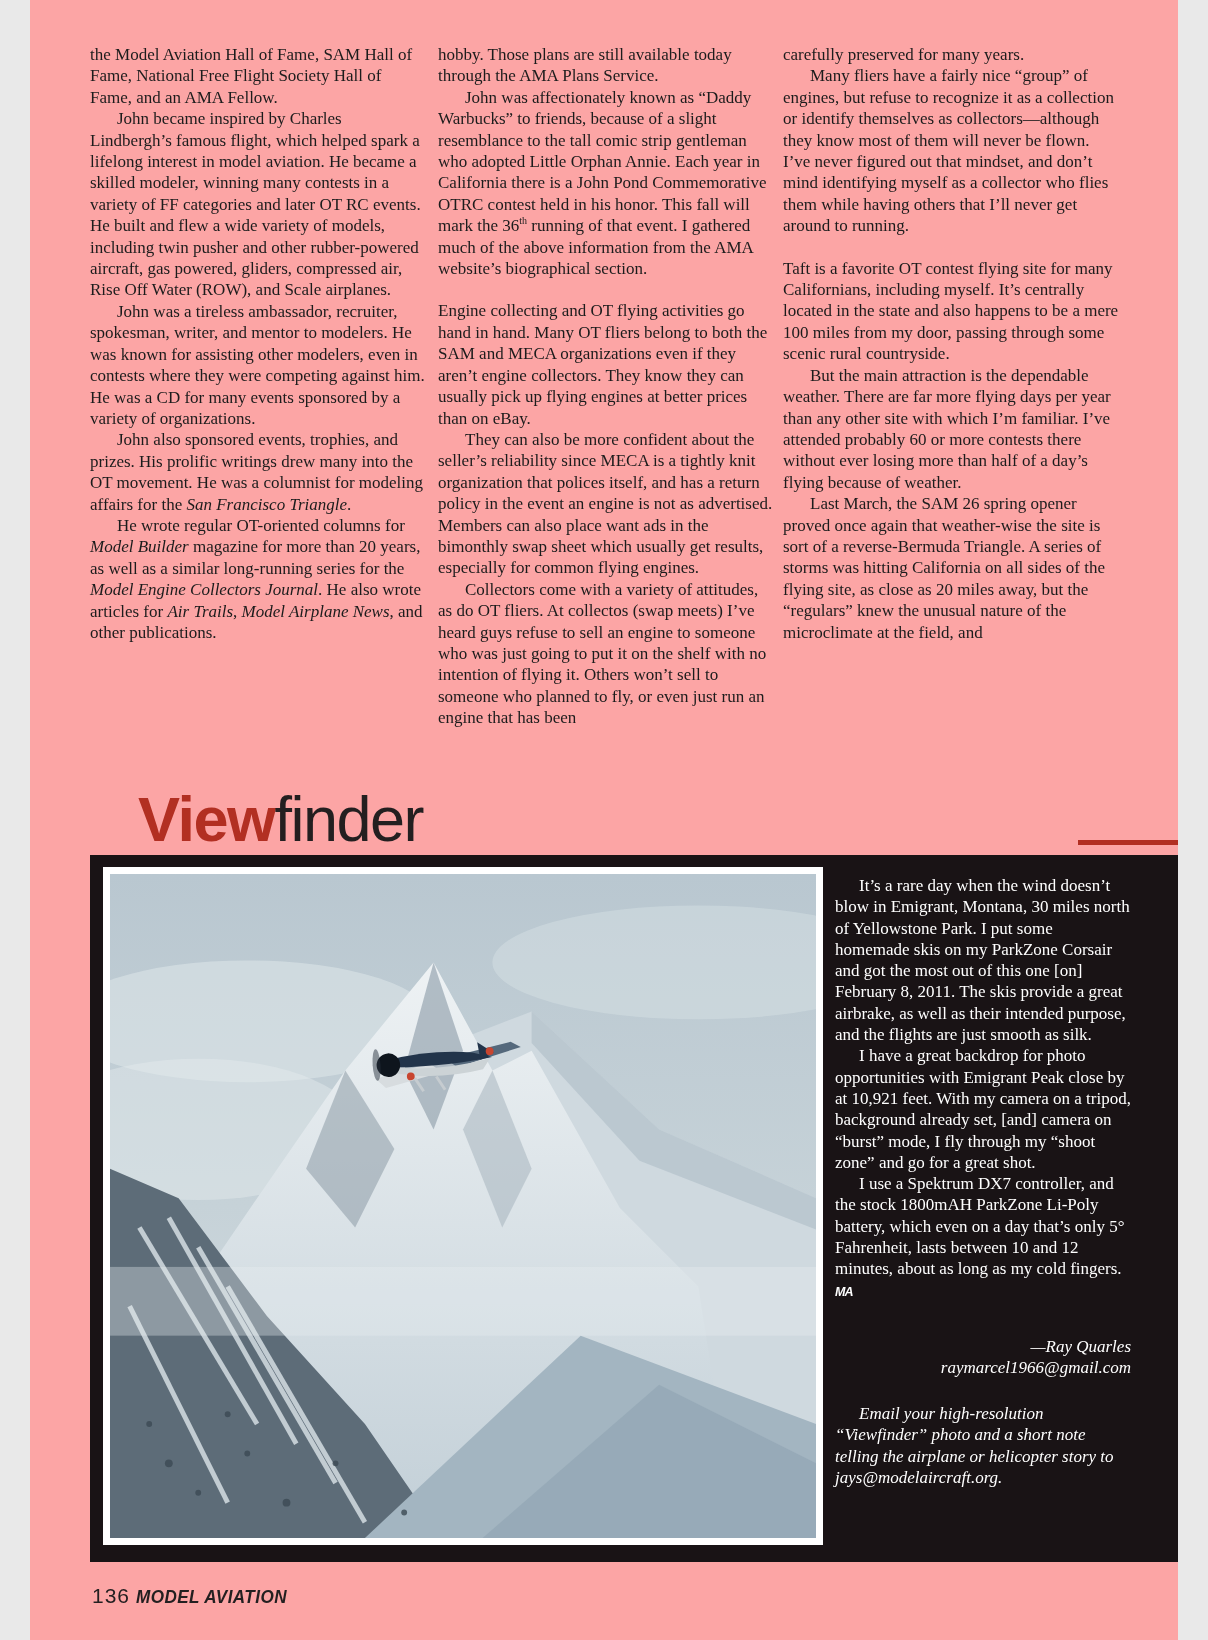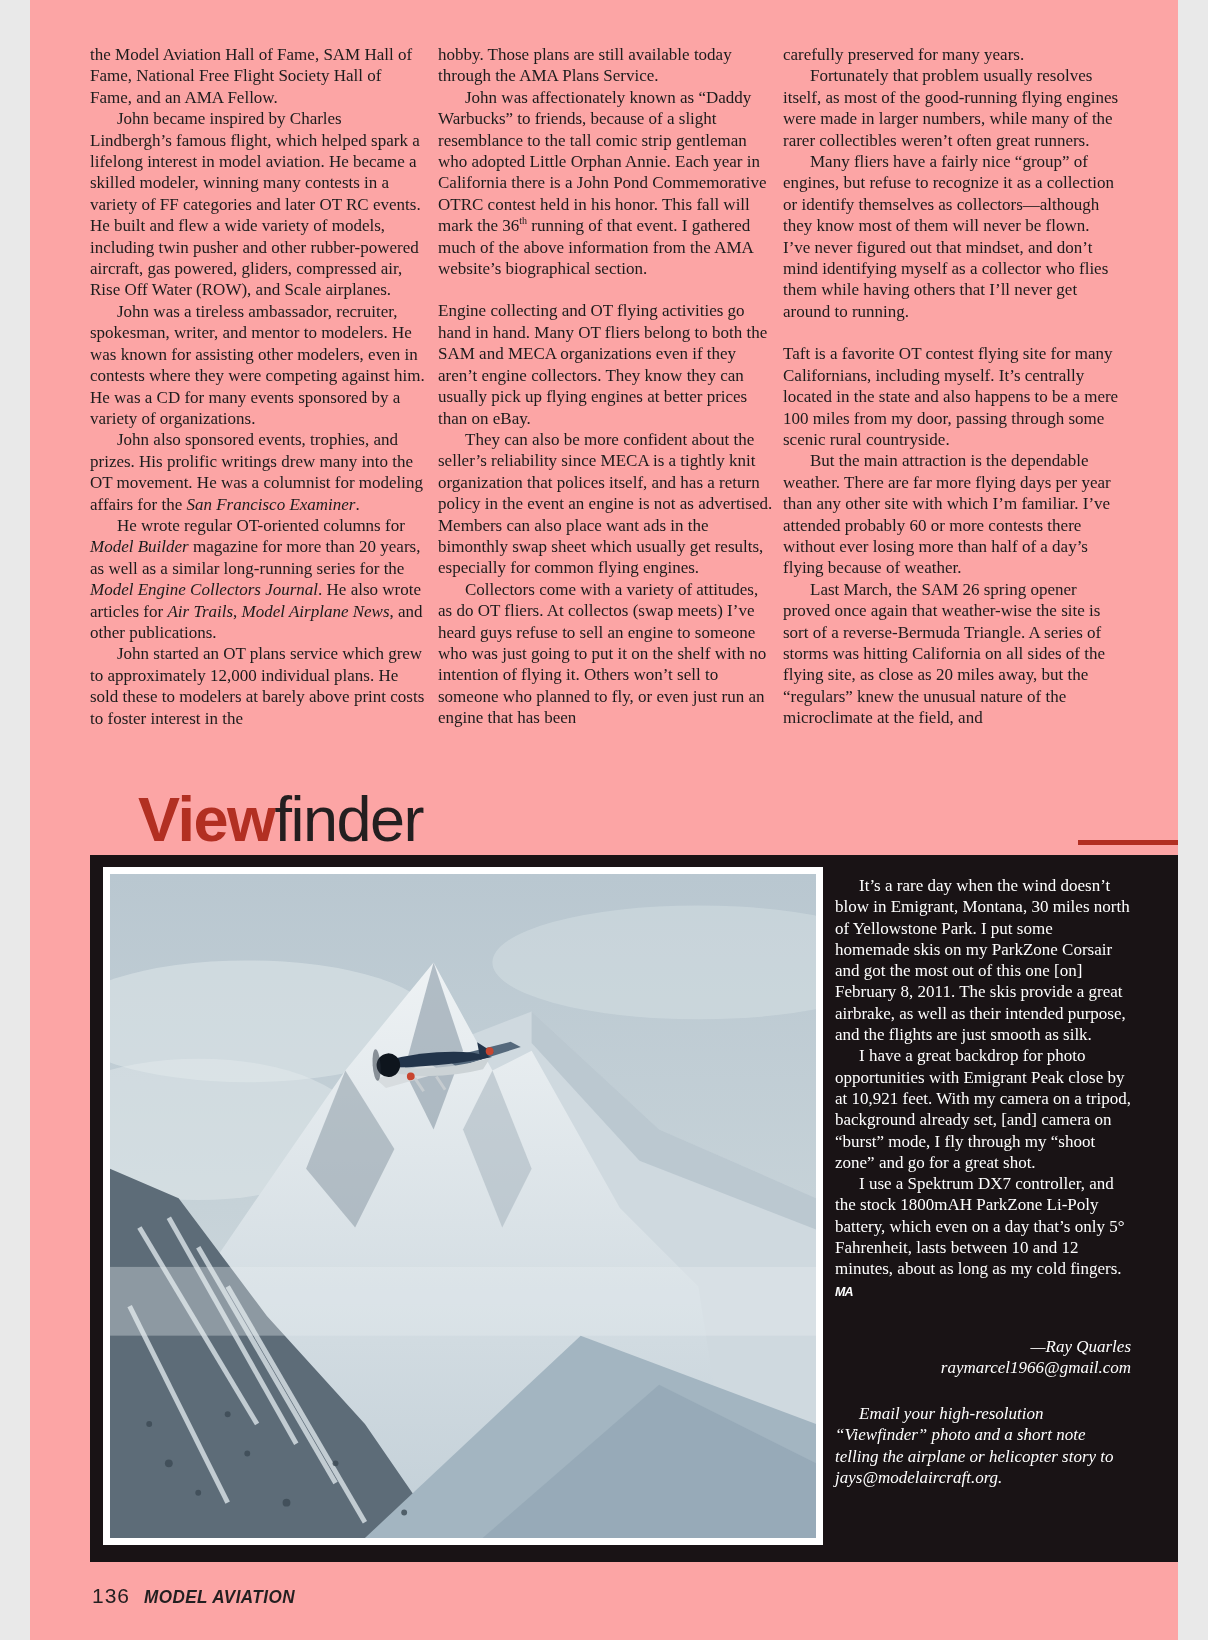--- a/index.html
+++ b/index.html
@@ -38,52 +38,50 @@
     font-size:20px; line-height:25px; margin:0 0 24px 0; letter-spacing:0.2px;
   }
   .sb-body p { font-size:17px; line-height:21.3px; }
   .sb-body p.indent { text-indent:24px; }
   .ma-mark { font-family:"Liberation Sans", sans-serif; font-style:italic; font-weight:bold; font-size:12.5px; letter-spacing:-1px; }
   .sb-byline { text-align:right; font-style:italic; font-size:17px; line-height:21.5px; margin-top:33px; }
   .sb-note { font-style:italic; font-size:17px; line-height:21.5px; margin-top:24px; }
   .sb-note p.indent { text-indent:24px; }
   
   .footer {
-    position:absolute; left:62px; top:1584px; display:flex; align-items:baseline; gap:14px;
+    position:absolute; left:62px; top:1584px; display:flex; align-items:baseline; gap:6px;
     font-family:"Liberation Sans", sans-serif; color:#231f20;
   }
   .page-num { font-size:21px; letter-spacing:1px; }
   .mag-logo {
     font-size:19px; font-weight:bold; font-style:italic; text-transform:uppercase;
     transform:scaleX(0.9); transform-origin:left bottom; letter-spacing:0.5px; display:inline-block;
   }
 </style>
 </head>
 <body>
 
 <div class="page">
 
   <div class="col" id="col1">
       <p class=""><span>the Model Aviation Hall of Fame, SAM Hall of Fame, National Free Flight Society Hall of Fame, and an AMA Fellow.</span></p>
       <p class="indent "><span>John became inspired by Charles Lindbergh’s famous flight, which helped spark a lifelong interest in model aviation. He became a skilled modeler, winning many contests in a variety of FF categories and later OT RC events. He built and flew a wide variety of models, including twin pusher and other rubber-powered aircraft, gas powered, gliders, compressed air, Rise Off Water (ROW), and Scale airplanes.</span></p>
       <p class="indent "><span>John was a tireless ambassador, recruiter, spokesman, writer, and mentor to modelers. He was known for assisting other modelers, even in contests where they were competing against him. He was a CD for many events sponsored by a variety of organizations.</span></p>
-      <p class="indent "><span>John also sponsored events, trophies, and prizes. His prolific writings drew many into the OT movement. He was a columnist for modeling affairs for the </span><span class="it">San Francisco Examiner</span><span>.</span></p>
+      <p class="indent "><span>John also sponsored events, trophies, and prizes. His prolific writings drew many into the OT movement. He was a columnist for modeling affairs for the </span><span class="it">San Francisco Triangle</span><span>.</span></p>
       <p class="indent "><span>He wrote regular OT-oriented columns for </span><span class="it">Model Builder</span><span> magazine for more than 20 years, as well as a similar long-running series for the </span><span class="it">Model Engine Collectors Journal</span><span>. He also wrote articles for </span><span class="it">Air Trails</span><span>, </span><span class="it">Model Airplane News</span><span>, and other publications.</span></p>
-      <p class="indent "><span>John started an OT plans service which grew to approximately 12,000 individual plans. He sold these to modelers at barely above print costs to foster interest in the</span></p>
     </div>
   <div class="col" id="col2">
       <p class=""><span>hobby. Those plans are still available today through the AMA Plans Service.</span></p>
       <p class="indent "><span>John was affectionately known as “Daddy Warbucks” to friends, because of a slight resemblance to the tall comic strip gentleman who adopted Little Orphan Annie. Each year in California there is a John Pond Commemorative OTRC contest held in his honor. This fall will mark the 36</span><sup>th</sup><span> running of that event. I gathered much of the above information from the AMA website’s biographical section.</span></p>
       <p class="section"><span class="bd">Engine collecting</span><span> and OT flying activities go hand in hand. Many OT fliers belong to both the SAM and MECA organizations even if they aren’t engine collectors. They know they can usually pick up flying engines at better prices than on eBay.</span></p>
       <p class="indent "><span>They can also be more confident about the seller’s reliability since MECA is a tightly knit organization that polices itself, and has a return policy in the event an engine is not as advertised. Members can also place want ads in the bimonthly swap sheet which usually get results, especially for common flying engines.</span></p>
       <p class="indent "><span>Collectors come with a variety of attitudes, as do OT fliers. At collectos (swap meets) I’ve heard guys refuse to sell an engine to someone who was just going to put it on the shelf with no intention of flying it. Others won’t sell to someone who planned to fly, or even just run an engine that has been</span></p>
     </div>
   <div class="col" id="col3">
       <p class=""><span>carefully preserved for many years.</span></p>
-      <p class="indent "><span>Fortunately that problem usually resolves itself, as most of the good-running flying engines were made in larger numbers, while many of the rarer collectibles weren’t often great runners.</span></p>
       <p class="indent "><span>Many fliers have a fairly nice “group” of engines, but refuse to recognize it as a collection or identify themselves as collectors—although they know most of them will never be flown. I’ve never figured out that mindset, and don’t mind identifying myself as a collector who flies them while having others that I’ll never get around to running.</span></p>
       <p class="section"><span class="bd">Taft is</span><span> a favorite OT contest flying site for many Californians, including myself. It’s centrally located in the state and also happens to be a mere 100 miles from my door, passing through some scenic rural countryside.</span></p>
       <p class="indent "><span>But the main attraction is the dependable weather. There are far more flying days per year than any other site with which I’m familiar. I’ve attended probably 60 or more contests there without ever losing more than half of a day’s flying because of weather.</span></p>
       <p class="indent "><span>Last March, the SAM 26 spring opener proved once again that weather-wise the site is sort of a reverse-Bermuda Triangle. A series of storms was hitting California on all sides of the flying site, as close as 20 miles away, but the “regulars” knew the unusual nature of the microclimate at the field, and</span></p>
     </div>
 
   <div class="vf-title"><span class="vf-accent" style="color: rgb(178, 47, 34);">View</span><span class="vf-rest">finder</span></div>
   <div class="red-rule" style="background: rgb(178, 47, 34);"></div>
 
   <div class="feature" style="background: rgb(25, 19, 21);">

